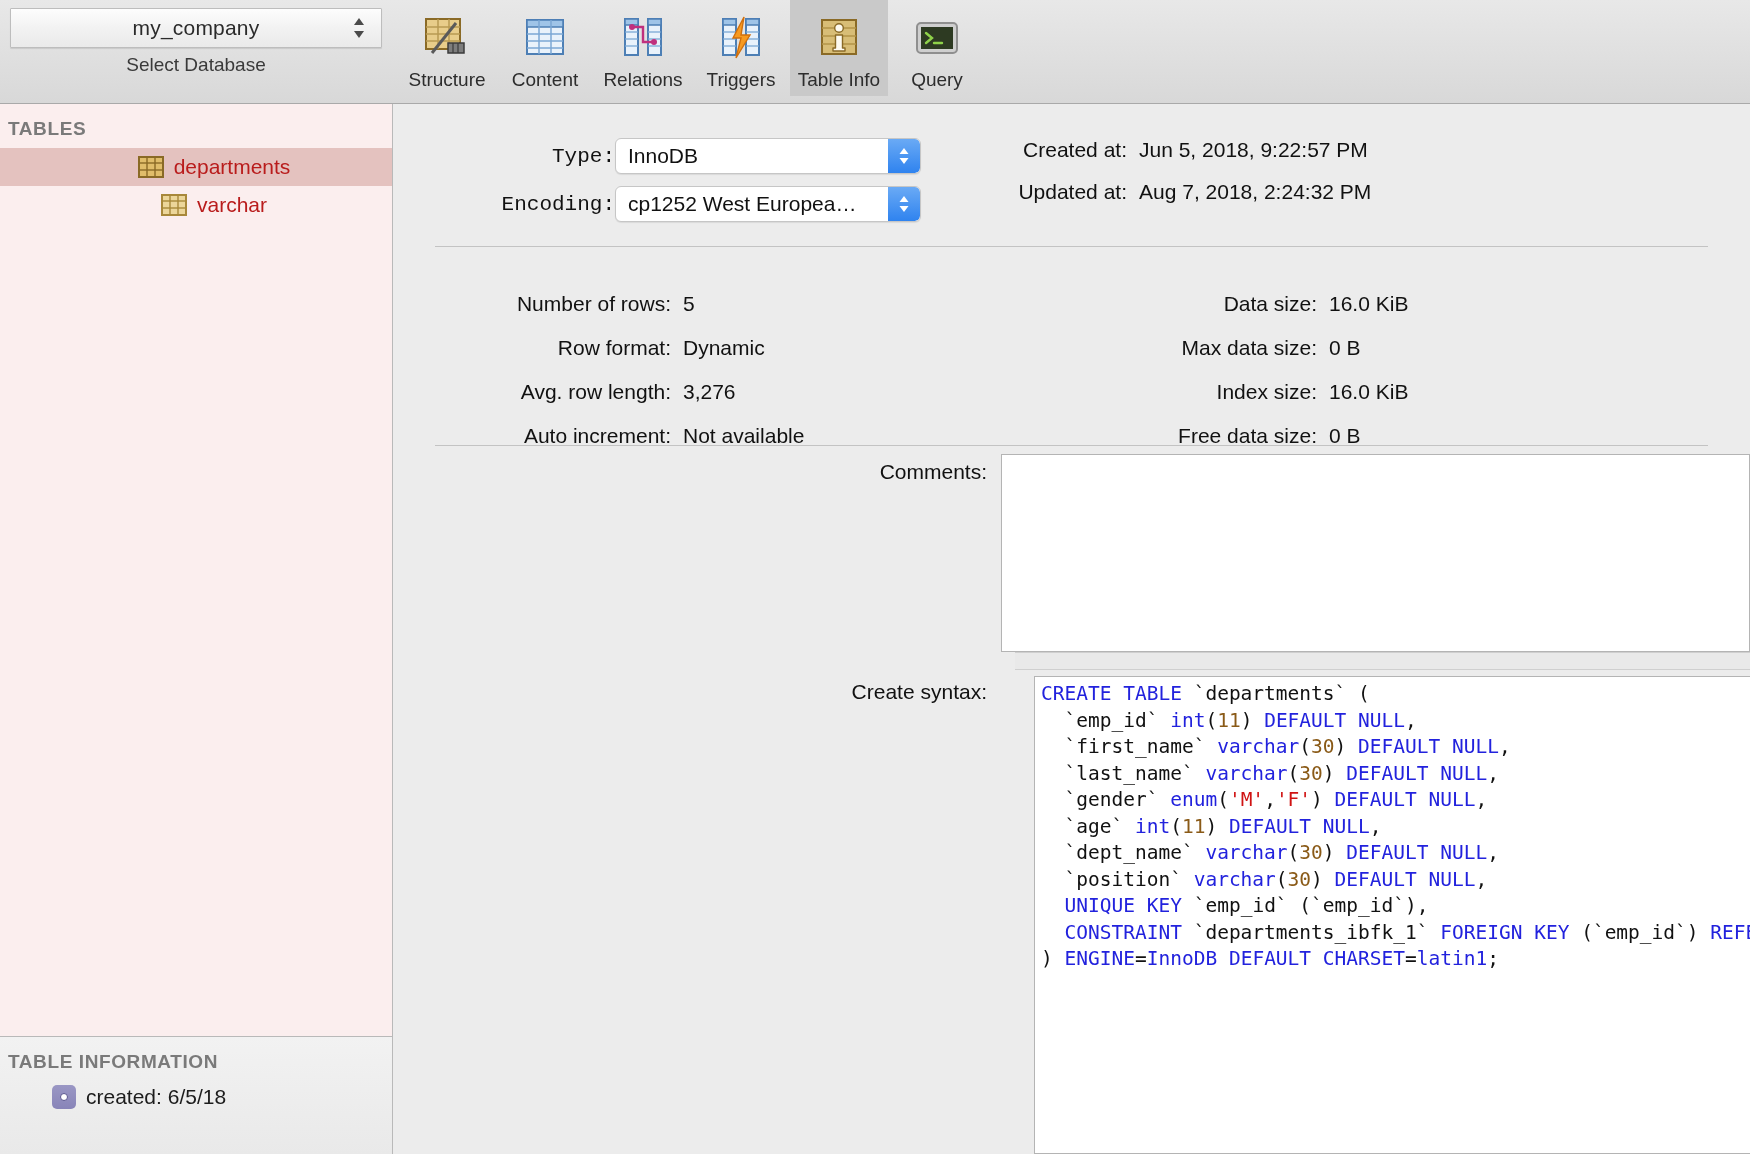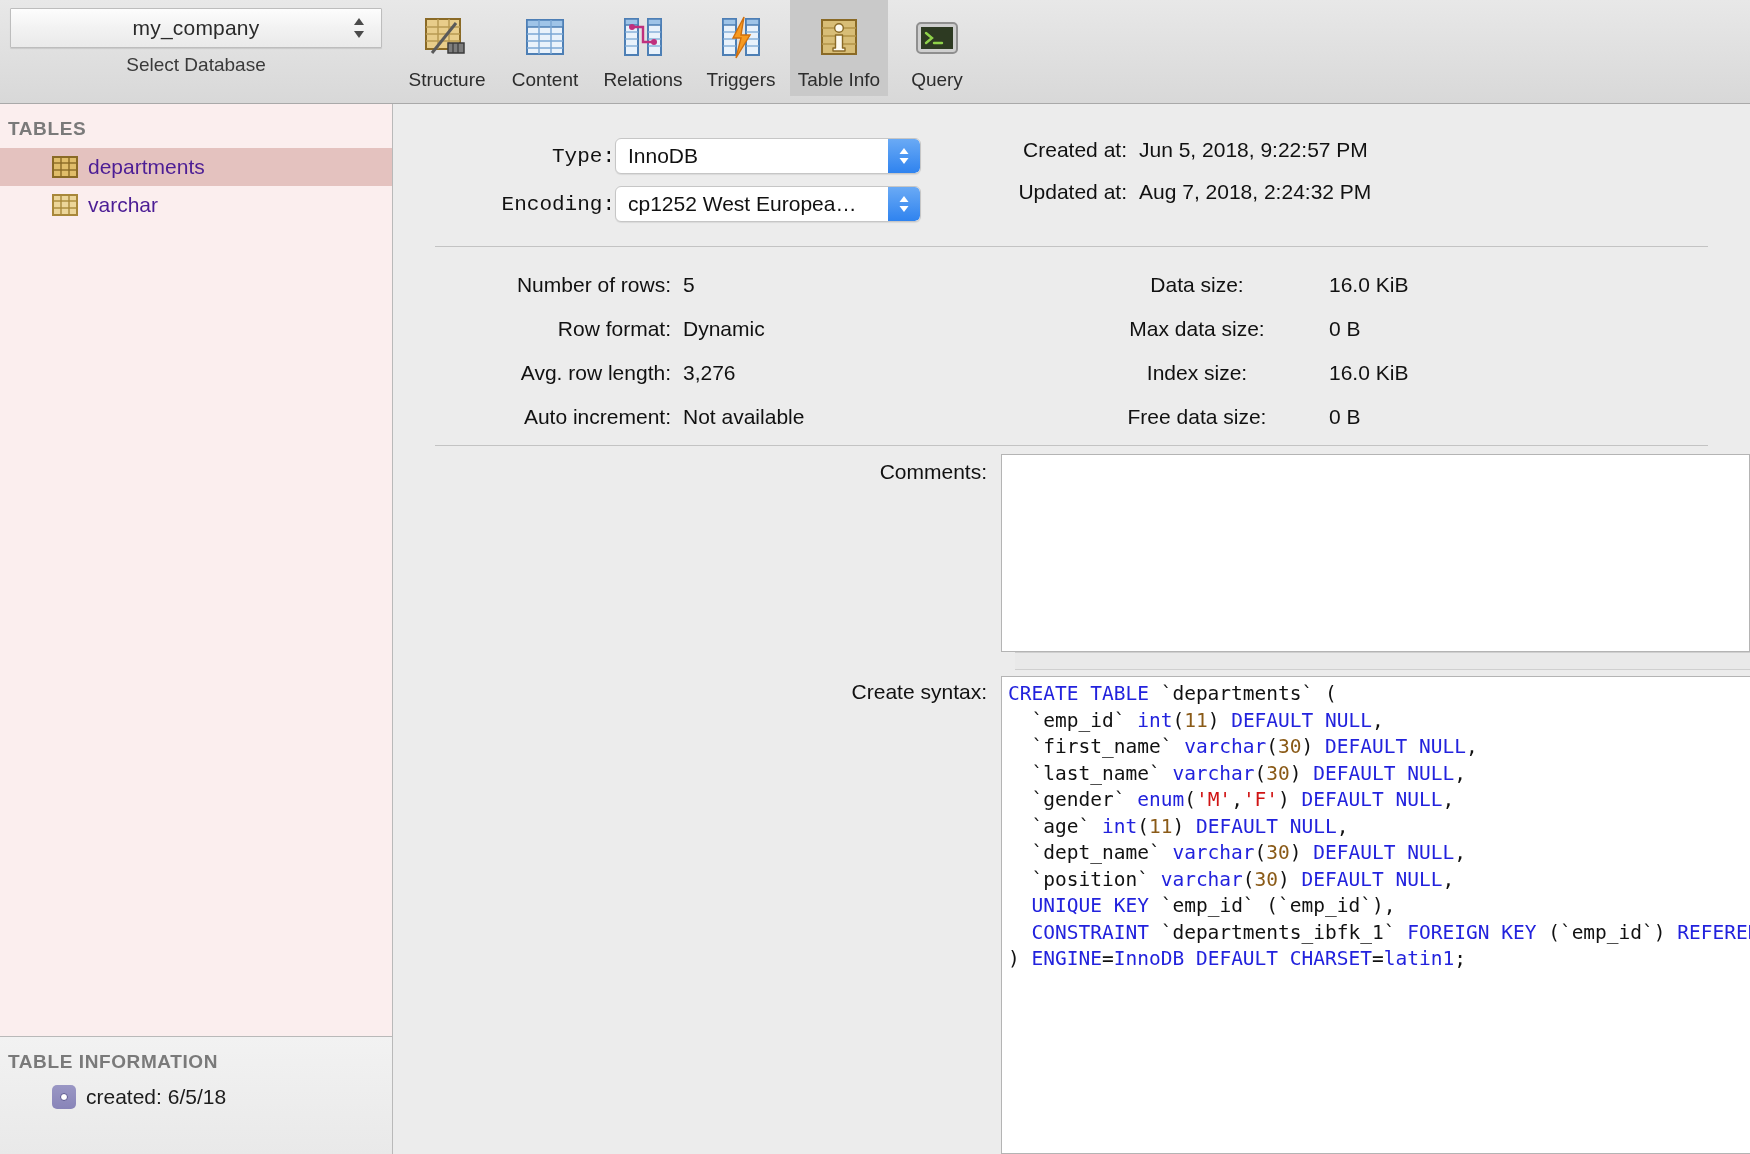--- a/index.html
+++ b/index.html
@@ -127,23 +127,24 @@
     font-size: 19px;
     font-weight: bold;
     color: #7a7a7a;
     letter-spacing: 0.6px;
     padding: 14px 0 8px 8px;
   }
   .table-row {
     display: flex;
     align-items: center;
     height: 38px;
-    padding-left: 52px;
-    font-size: 21px;
-    color: #4c1d95;
+    padding-left: 36px;
+    font-size: 21px;
+    color: #b91c1c;
+    justify-content: center;
   }
   .table-row.selected {
     background: #e4c2bf;
   }
   .table-row .tbl-ico {
     width: 26px; height: 22px;
     margin-right: 10px;
     flex: 0 0 auto;
   }
   .sb-bottom {
@@ -282,25 +283,25 @@
     height: 44px;
     font-size: 21px;
     color: #111;
   }
   .srow .slabel {
     width: 290px;
     min-width: 290px;
     text-align: right;
     padding-right: 12px;
     box-sizing: border-box;
+    margin-top: 19px;
   }
   .stats-col.right .slabel {
     width: 252px;
     min-width: 252px;
-    text-align: center;
   }
 
   .comments-block {
     display: flex;
     margin-top: 8px;
     padding-left: 0;
   }
   .comments-label {
     width: 608px;
     min-width: 608px;
@@ -329,20 +330,21 @@
     align-items: center;
     justify-content: flex-start;
     position: relative;
   }
 
   .syntax-block {
     display: flex;
     flex: 1;
     min-height: 0;
     margin-top: 6px;
+    gap: 33px;
   }
   .syntax-label {
     width: 608px;
     min-width: 608px;
     text-align: right;
     padding-right: 14px;
     font-size: 21px;
     color: #111;
     box-sizing: border-box;
     padding-top: 4px;

